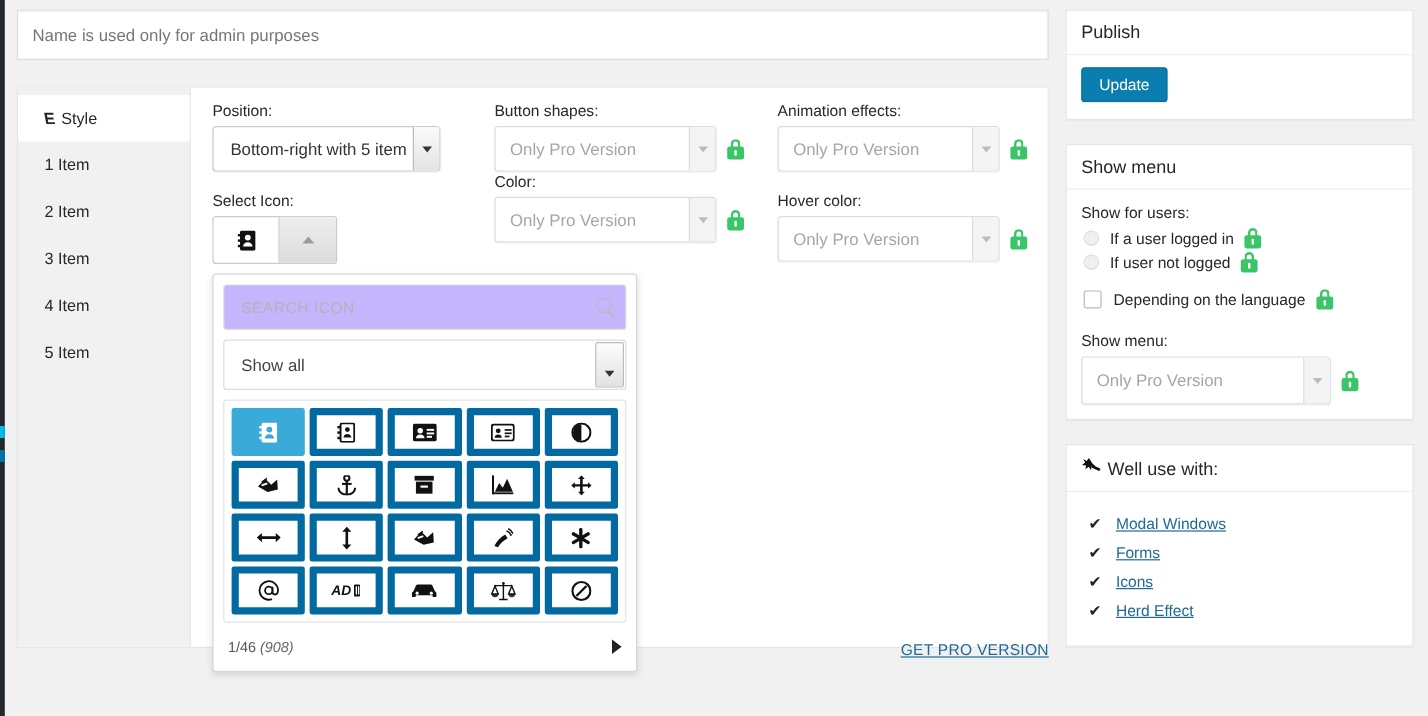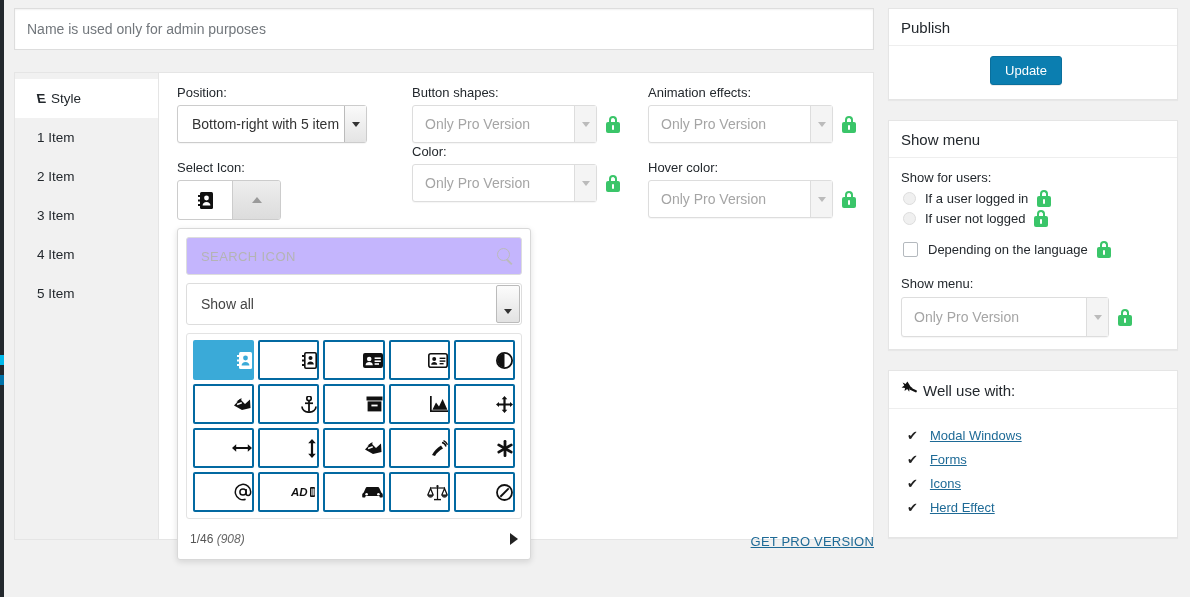--- a/index.html
+++ b/index.html
@@ -204,22 +204,22 @@
   .icon-grid {
     margin-top: 8px;
     border: 1px solid #e3e3e3; border-radius: 3px;
     padding: 6px;
     display: grid; grid-template-columns: repeat(5, 1fr);
     gap: 4px;
     background: #fff;
   }
   .icon-cell {
     height: 40px;
-    border: 2px solid #0369a1; border-radius: 2px;
-    display: flex; align-items: center; justify-content: flex-end;
+    border: 6px solid #0369a1; border-radius: 2px;
+    display: flex; align-items: center; justify-content: center;
     font-size: 17px; color: #1a1a1a;
     cursor: pointer; background: #fff;
   }
   .icon-cell.selected { background: #3aaad8; border-color: #3aaad8; color: #fff; }
   .icon-cell svg { display: block; }
 
   .picker-foot {
     margin-top: 8px; height: 24px;
     display: flex; align-items: center; justify-content: space-between;
     font-size: 12px; color: #555; padding: 0 4px;
@@ -248,21 +248,21 @@
   }
   .box-head {
     font-size: 15px; color: #23282d;
     padding: 10px 12px 9px 12px;
     border-bottom: 1px solid #eee;
     margin: 0 0 0 0;
   }
   .box-head .plug { margin-right: 5px; display:inline-block; }
   .box-body { padding: 12px; }
 
-  .publish-body { padding: 10px 26px 14px 12px; display: flex; justify-content: center; }
+  .publish-body { padding: 10px 26px 14px 12px; display: flex; justify-content: flex-start; }
   .btn-update {
     background: #0b7eb0; border: 1px solid #0a6f9c; color: #fff;
     border-radius: 3px; padding: 6px 14px; font-size: 13px;
     cursor: pointer; font-family: "Liberation Sans", sans-serif;
     box-shadow: 0 1px 0 rgba(0,0,0,.08);
   }
 
   .sublabel { font-size: 13px; color: #23282d; margin-bottom: 3px; }
 
   .opt-row { display: flex; align-items: center; height: 20px; margin-left: 2px; }

